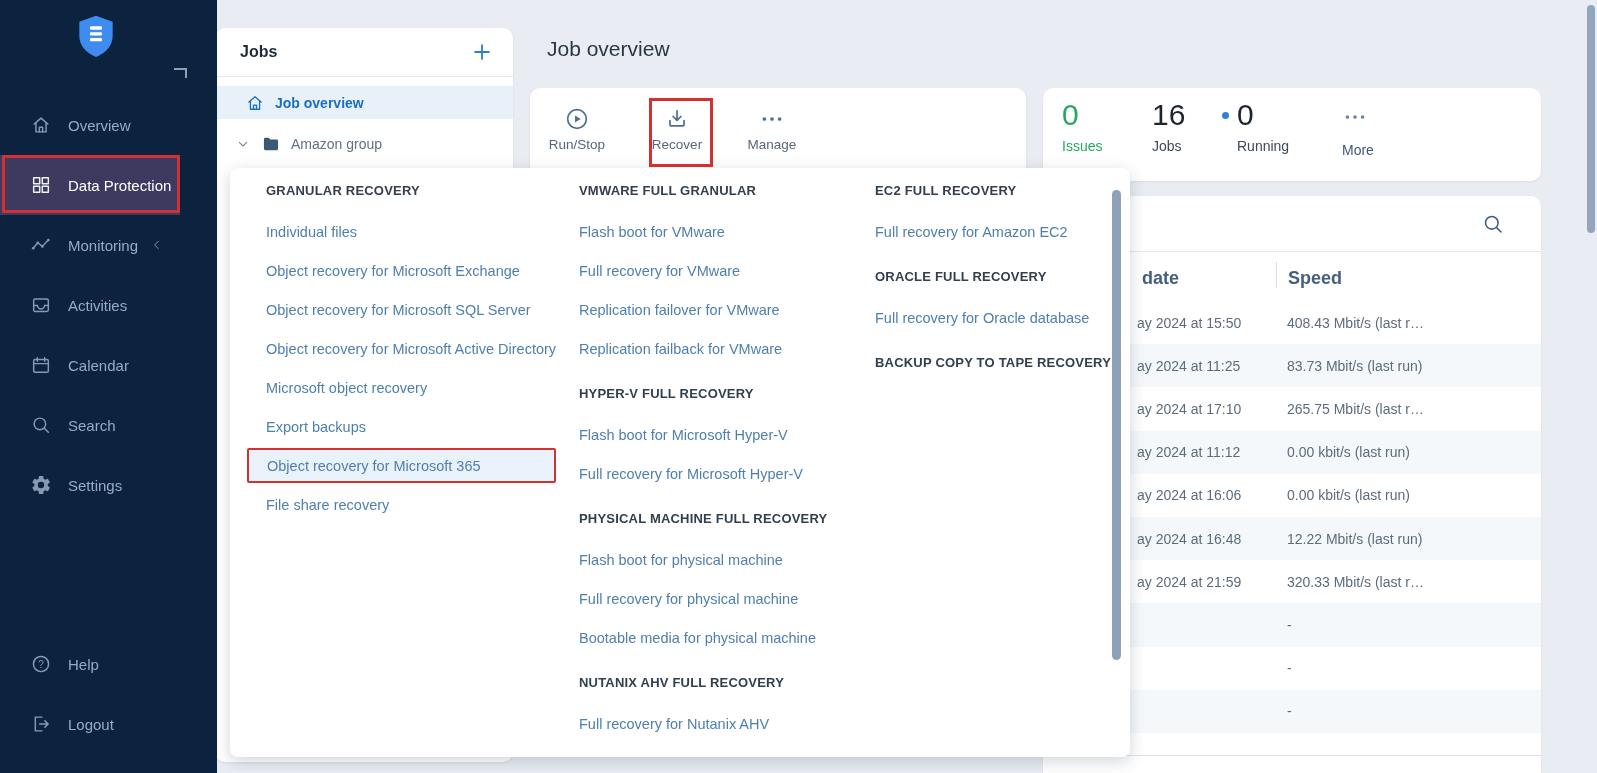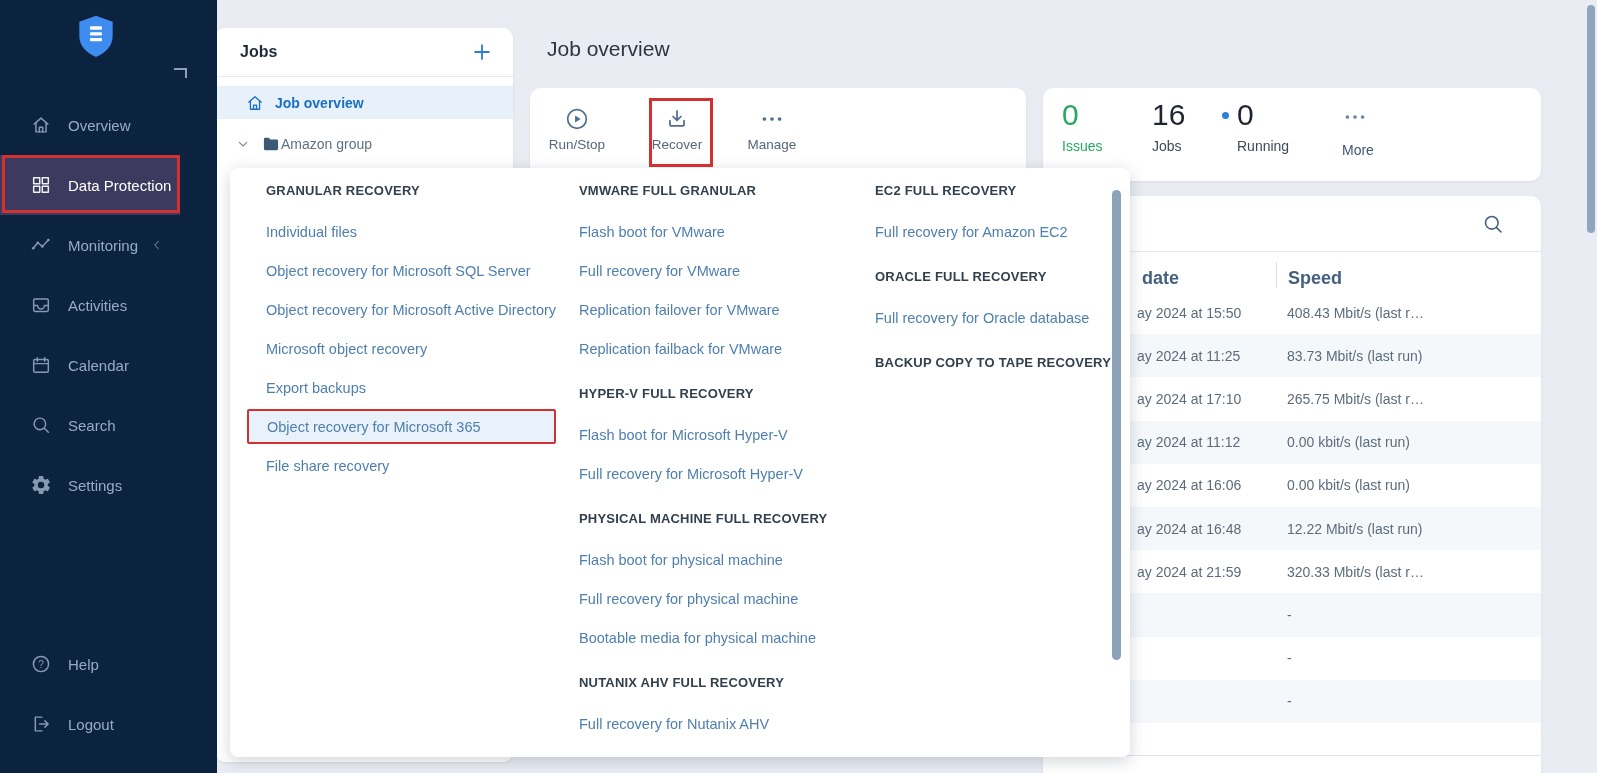--- a/index.html
+++ b/index.html
@@ -36,21 +36,21 @@
   #jobs-add{width:22px;height:22px;color:#2e7fd1;cursor:pointer;display:inline-flex;}
   #jobs-add svg{width:22px;height:22px;}
   .tree-row{position:absolute;left:0;width:100%;height:33px;display:flex;align-items:center;cursor:pointer;}
   #tree-overview{top:58px;background:#e8f1fa;}
   #tree-overview .tree-icon{margin-left:30px;color:#1a6fc4;}
   #tree-overview .tree-label{margin-left:10px;font-size:14px;font-weight:bold;color:#1a6fc4;}
   #tree-group{top:99px;}
   .tree-caret{margin-left:20px;width:16px;height:16px;color:#76879a;display:inline-flex;}
   .tree-caret svg{width:16px;height:16px;}
   #tree-group .tree-icon{margin-left:10px;color:#3d5872;}
-  #tree-group .tree-label{margin-left:0;font-size:14px;color:#5f7183;}
+  #tree-group .tree-label{margin-left:10px;font-size:14px;color:#5f7183;}
   .tree-icon{width:20px;height:20px;display:inline-flex;}
   .tree-icon svg{width:20px;height:20px;}
   
   #page-title{position:absolute;left:547px;top:37px;font-size:21px;color:#2a3644;z-index:1;}
   #toolbar-card{position:absolute;left:530px;top:88px;width:496px;height:88px;background:#fff;
     border-radius:10px;box-shadow:0 1px 3px rgba(20,35,60,.07);z-index:1;}
   .tb-btn{position:absolute;top:18px;width:90px;display:flex;flex-direction:column;align-items:center;cursor:pointer;}
   .tb-btn .tb-icon{width:26px;height:26px;color:#4f6f8e;display:inline-flex;}
   .tb-btn .tb-icon svg{width:26px;height:26px;}
   .tb-btn .tb-label{margin-top:5px;font-size:13.5px;color:#55677b;}
@@ -71,21 +71,21 @@
   #stat-more .stat-label{color:#3f5876;margin-top:8px;}
   
   #table-card{position:absolute;left:1043px;top:196px;width:498px;height:577px;background:#fff;
     border-radius:10px 10px 0 0;box-shadow:0 1px 3px rgba(20,35,60,.07);z-index:1;}
   #table-search{position:absolute;right:36px;top:16px;width:24px;height:24px;color:#44607e;cursor:pointer;display:inline-flex;}
   #table-search svg{width:24px;height:24px;}
   #table-topline{position:absolute;top:55px;left:0;right:0;height:1px;background:#e3e8ee;}
   .t-head{position:absolute;top:72px;font-size:18px;font-weight:bold;color:#44607e;}
   #t-head-date{left:99px;} #t-head-speed{left:245px;}
   #t-col-div{position:absolute;left:233px;top:66px;width:1px;height:26px;background:#d7dde5;}
-  #t-rows{position:absolute;top:95px;left:0;right:0;}
+  #t-rows{position:absolute;top:105px;left:0;right:0;}
   .t-row{height:43.2px;display:flex;align-items:center;font-size:14px;color:#5c6c7c;}
   .t-row:nth-child(even){background:#f5f8fb;}
   .t-date{padding-left:94px;width:150px;white-space:nowrap;overflow:hidden;}
   .t-speed{padding-left:0;position:absolute;left:244px;white-space:nowrap;}
   .t-row{position:relative;}
   #table-bottomline{position:absolute;top:559px;left:0;right:0;height:1px;background:#dfe4ea;}
   
   #recover-menu{position:absolute;left:230px;top:168px;width:900px;height:589px;background:#fff;
     border-radius:8px;box-shadow:0 4px 16px rgba(25,39,60,.20);z-index:20;}
   .menu-col{position:absolute;top:12px;}
@@ -400,20 +400,23 @@
 
     <div class="menu-col">
 
         <div class="menu-section">
           <div class="menu-header">GRANULAR RECOVERY</div>
 
             <div class="menu-item">
               <span>Individual files</span>
             </div>
 
+            <div class="menu-item">
+              <span>Object recovery for Microsoft Exchange</span>
+            </div>
 
             <div class="menu-item">
               <span>Object recovery for Microsoft SQL Server</span>
             </div>
 
             <div class="menu-item">
               <span>Object recovery for Microsoft Active Directory</span>
             </div>
 
             <div class="menu-item">

